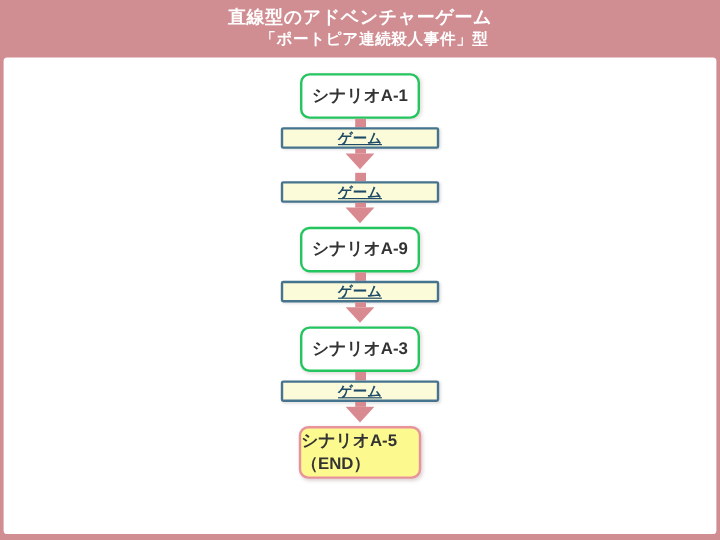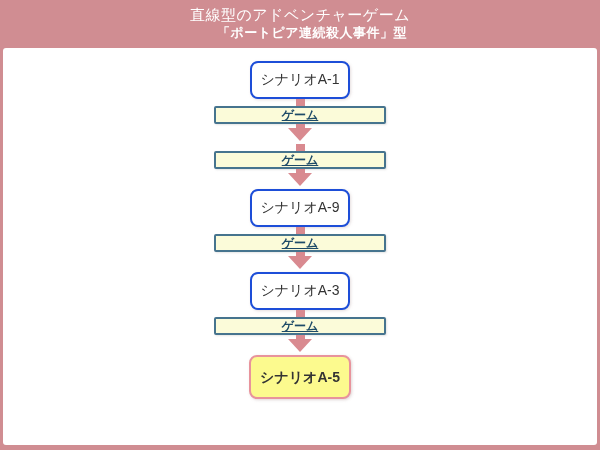--- a/index.html
+++ b/index.html
@@ -16,21 +16,21 @@
   .header {
     position: absolute;
     top: 0; left: 0; right: 0;
     height: 48px;
     text-align: center;
     color: #ffffff;
   }
   .header .t1 {
     padding-top: 6px;
     font-size: 15px;
-    font-weight: normal;
+    font-weight: bold;
     line-height: 18px;
     letter-spacing: 0.5px;
   }
   .header .t2 {
     font-size: 13px;
     font-weight: bold;
     line-height: 17px;
     letter-spacing: 0.5px;
     padding-left: 24px;
   }
@@ -42,38 +42,38 @@
     display: flex;
     flex-direction: column;
     align-items: center;
     padding-top: 13px;
     box-sizing: border-box;
   }
   .scenario-node {
     width: 100px; height: 38px;
     box-sizing: border-box;
     background: #ffffff;
-    border: 2px solid #1d4ed8;
+    border: 2px solid #22c55e;
     border-radius: 8px;
     display: flex;
     align-items: center;
     justify-content: center;
     font-size: 14px;
-    font-weight: normal;
+    font-weight: bold;
     color: #333333;
     box-shadow: 1px 1px 3px rgba(150,120,120,0.25);
     flex-shrink: 0;
   }
   .connector-stem {
     width: 9px; height: 7px;
     background: #d98a90;
     flex-shrink: 0;
   }
   .game-bar {
-    width: 172px; height: 18px;
+    width: 132px; height: 18px;
     box-sizing: border-box;
     background: #fbfbd9;
     border: 2px solid #46748e;
     border-radius: 2px;
     display: flex;
     align-items: center;
     justify-content: center;
     flex-shrink: 0;
     box-shadow: 1px 1px 2px rgba(150,150,150,0.25);
   }
@@ -102,21 +102,21 @@
     border-top: 13px solid #d98a90;
   }
   .end-node {
     width: 102px; height: 44px;
     box-sizing: border-box;
     background: #fcfa8e;
     border: 2px solid #e8939c;
     border-radius: 8px;
     display: flex;
     flex-direction: column;
-    align-items: center;
+    align-items: flex-start;
     justify-content: center;
     font-size: 14px;
     font-weight: bold;
     color: #333333;
     line-height: 19px;
     box-shadow: 1px 1px 3px rgba(150,120,120,0.3);
     flex-shrink: 0;
   }
 </style>
 </head>
@@ -171,16 +171,17 @@
     <div class="game-bar">
       <span class="game-label">ゲーム</span>
     </div>
     <div class="flow-arrow">
       <div class="arrow-stem"></div>
       <div class="arrow-head"></div>
     </div>
 
     <div class="end-node">
       <span>シナリオA-5</span>
+      <span>（END）</span>
     </div>
 
   </div>
 </div>
 
 </body></html>

